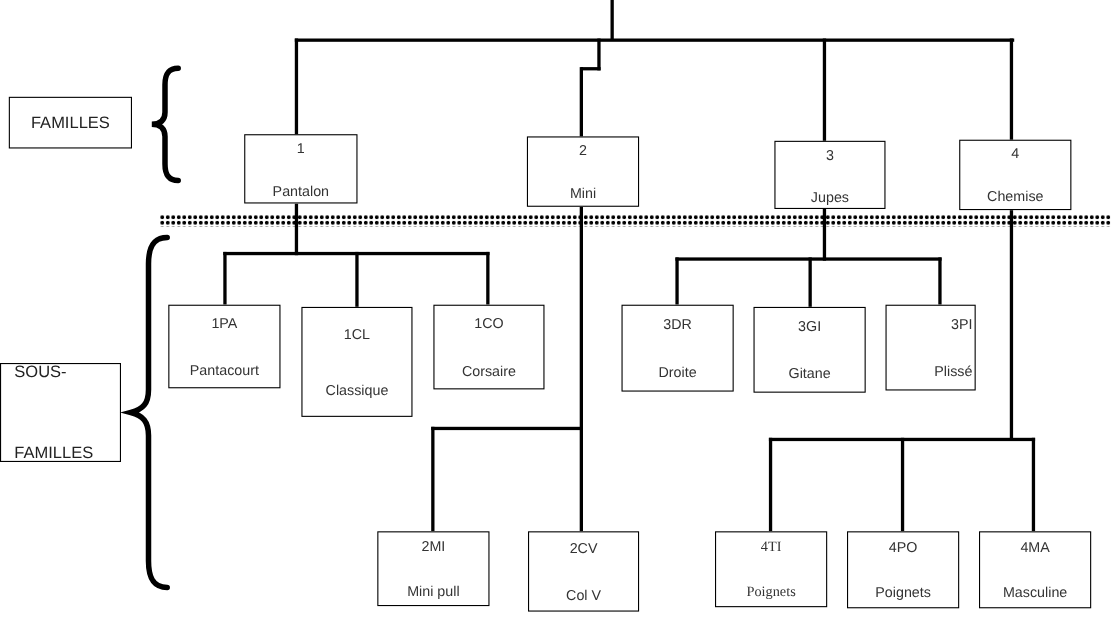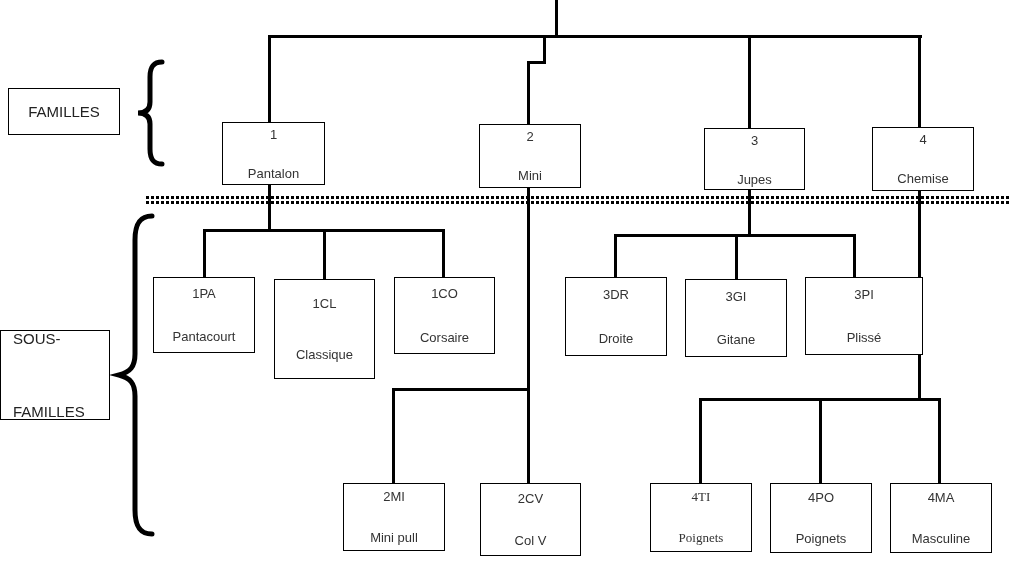--- a/index.html
+++ b/index.html
@@ -136,21 +136,21 @@
   </div>
 
   <div class="node" style="left:565px; top:277px; width:102px; height:79px;">
     <span class="code">3DR</span>
     <span class="name">Droite</span>
   </div>
   <div class="node" style="left:685px; top:279px; width:102px; height:78px;">
     <span class="code">3GI</span>
     <span class="name">Gitane</span>
   </div>
-  <div class="node" style="left:805px; top:277px; width:118px; height:78px;">
+  <div class="node" style="left:805px; top:277px; width:82px; height:78px;align-items:flex-end;">
     <span class="code">3PI</span>
     <span class="name">Plissé</span>
   </div>
 
   <div class="node" style="left:343px; top:483px; width:102px; height:68px;">
     <span class="code">2MI</span>
     <span class="name">Mini pull</span>
   </div>
   <div class="node" style="left:480px; top:483px; width:101px; height:73px;">
     <span class="code">2CV</span>

